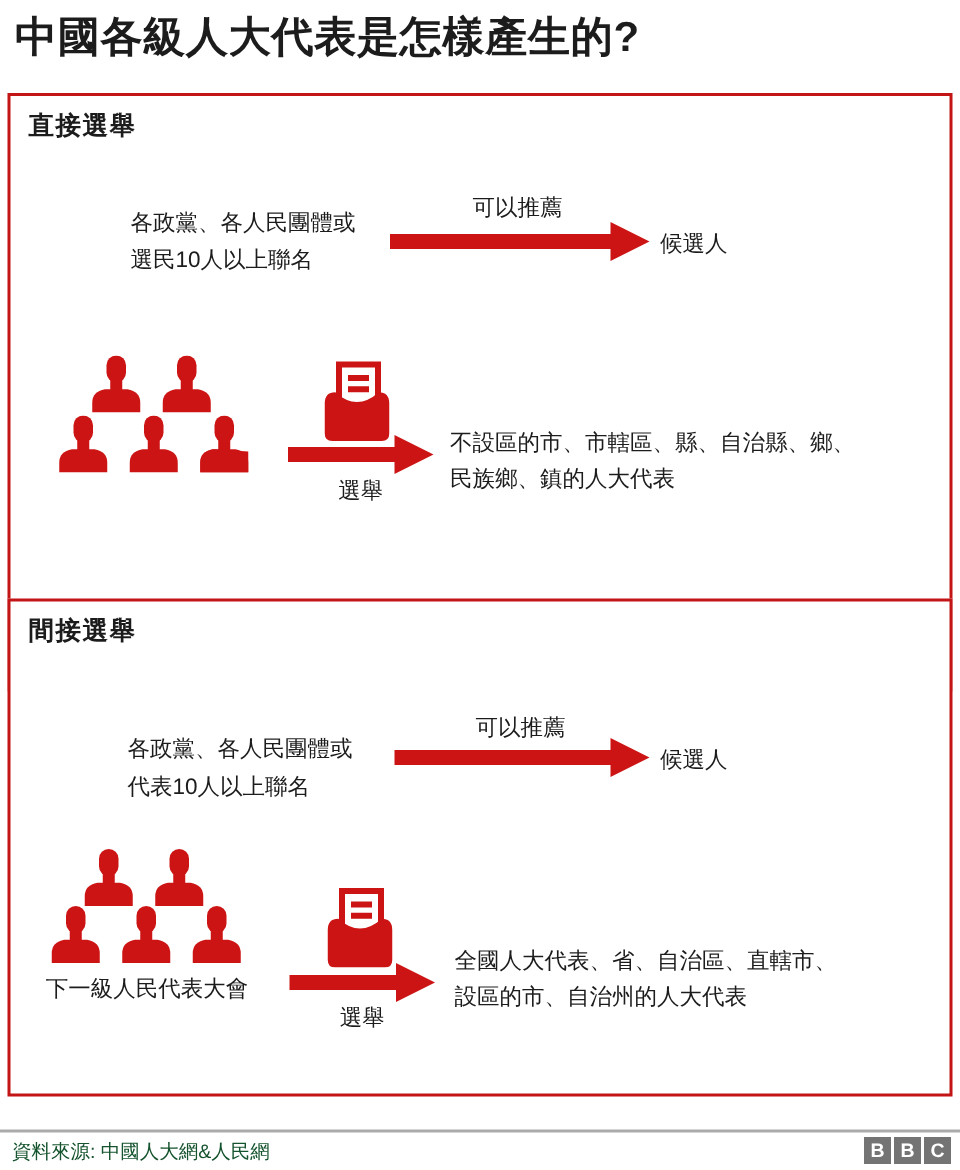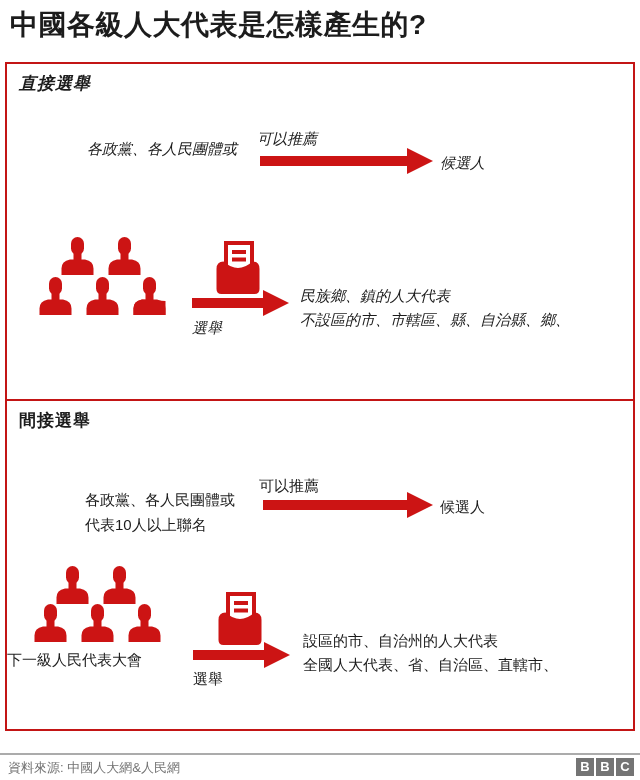--- a/index.html
+++ b/index.html
@@ -9,50 +9,51 @@
   *{margin:0;padding:0;box-sizing:border-box;}
   html,body{background:#fff;}
   body{
     width:640px;height:780px;
     font-family:"Liberation Sans","DejaVu Sans",sans-serif;
     color:var(--ink);
   }
   .canvas{position:relative;width:640px;height:780px;background:#fff;overflow:hidden;}
   .title{position:absolute;left:10px;top:6px;font-size:28px;font-weight:bold;letter-spacing:.5px;}
   .panel{position:absolute;left:5px;width:630px;border:2px solid #c31515;background:#fff;}
-  .panel-1{top:62px;height:399px;font-style:italic;}
+  .panel-1{top:62px;height:399px;}
   .panel-2{top:399px;height:332px;}
   .panel-header{position:absolute;left:12px;top:8px;font-size:17px;font-weight:bold;letter-spacing:1px;}
   .txt{position:absolute;font-size:15px;line-height:25px;}
   .tight{line-height:24px;}
-  .center{}
+  .center{text-align:center;}
   .arrow{position:absolute;}
   .shaft{position:absolute;left:0;right:24px;top:50%;margin-top:-5px;height:10px;background:var(--red);}
   .head{position:absolute;right:0;top:50%;margin-top:-13px;width:0;height:0;
         border-left:26px solid var(--red);border-top:13px solid transparent;border-bottom:13px solid transparent;}
   .person{position:absolute;}
   .ballot{position:absolute;}
   .divider{position:absolute;left:0;top:753px;width:640px;height:2px;background:#ababab;}
-  .source{position:absolute;left:8px;top:759px;font-size:13px;color:#737373;}
+  .source{position:absolute;left:8px;top:759px;font-size:13px;color:#14532d;}
   .bbc{position:absolute;right:6px;top:758px;display:flex;gap:2px;}
   .bbc span{display:block;width:18px;height:18px;background:#747474;color:#fff;
             font-weight:bold;font-size:13px;line-height:18px;text-align:center;}
 </style>
 </head>
 <body>
 
 <div class="canvas">
 
   <div class="title">中國各級人大代表是怎樣產生的?</div>
 
   <section class="panel panel-1">
     <div class="panel-header">直接選舉</div>
 
     <div class="txt" style="left:80px;top:72px;">
       <div>各政黨、各人民團體或</div>
+      <div>選民10人以上聯名</div>
     </div>
     <div class="txt center" style="left:250px;top:62px;width:176px;">可以推薦</div>
     <div class="arrow" style="left:253px;top:84px;width:173px;height:26px;">
       <div class="shaft"></div>
       <div class="head"></div>
     </div>
     <div class="txt" style="left:433px;top:86px;">候選人</div>
 
     <svg class="person" style="left:53px;top:173px;" width="35" height="38" viewBox="0 0 35 38">
         <rect x="11" y="0" width="13" height="18" rx="6.5" fill="#cc1414"></rect>
@@ -86,22 +87,22 @@
       <rect x="17" y="10" width="14" height="4" fill="#cc1414"></rect>
       <rect x="17" y="17.5" width="14" height="4" fill="#cc1414"></rect>
       <path d="M1.5,29 Q1.5,21.5 8.5,21.5 Q23,34.5 37.5,21.5 Q44.5,21.5 44.5,29 L44.5,49 Q44.5,54 39.5,54 L6.5,54 Q1.5,54 1.5,49 Z" fill="#cc1414"></path>
     </svg>
     <div class="arrow" style="left:185px;top:226px;width:97px;height:26px;">
       <div class="shaft"></div>
       <div class="head"></div>
     </div>
     <div class="txt center" style="left:185px;top:251px;width:97px;">選舉</div>
     <div class="txt tight" style="left:293px;top:220px;">
+      <div>不設區的市、市轄區、縣、自治縣、鄉、</div>
       <div>民族鄉、鎮的人大代表</div>
-      <div>不設區的市、市轄區、縣、自治縣、鄉、</div>
     </div>
   </section>
 
   <section class="panel panel-2">
     <div class="panel-header">間接選舉</div>
 
     <div class="txt" style="left:78px;top:86px;">
       <div>各政黨、各人民團體或</div>
       <div>代表10人以上聯名</div>
     </div>
@@ -144,22 +145,22 @@
       <rect x="17" y="10" width="14" height="4" fill="#cc1414"></rect>
       <rect x="17" y="17.5" width="14" height="4" fill="#cc1414"></rect>
       <path d="M1.5,29 Q1.5,21.5 8.5,21.5 Q23,34.5 37.5,21.5 Q44.5,21.5 44.5,29 L44.5,49 Q44.5,54 39.5,54 L6.5,54 Q1.5,54 1.5,49 Z" fill="#cc1414"></path>
     </svg>
     <div class="arrow" style="left:186px;top:241px;width:97px;height:26px;">
       <div class="shaft"></div>
       <div class="head"></div>
     </div>
     <div class="txt center" style="left:186px;top:265px;width:97px;">選舉</div>
     <div class="txt tight" style="left:296px;top:228px;">
+      <div>全國人大代表、省、自治區、直轄市、</div>
       <div>設區的市、自治州的人大代表</div>
-      <div>全國人大代表、省、自治區、直轄市、</div>
     </div>
   </section>
 
   <div class="divider"></div>
   <div class="source">資料來源: 中國人大網&amp;人民網</div>
   <div class="bbc">
     <span>B</span>
     <span>B</span>
     <span>C</span>
   </div>

